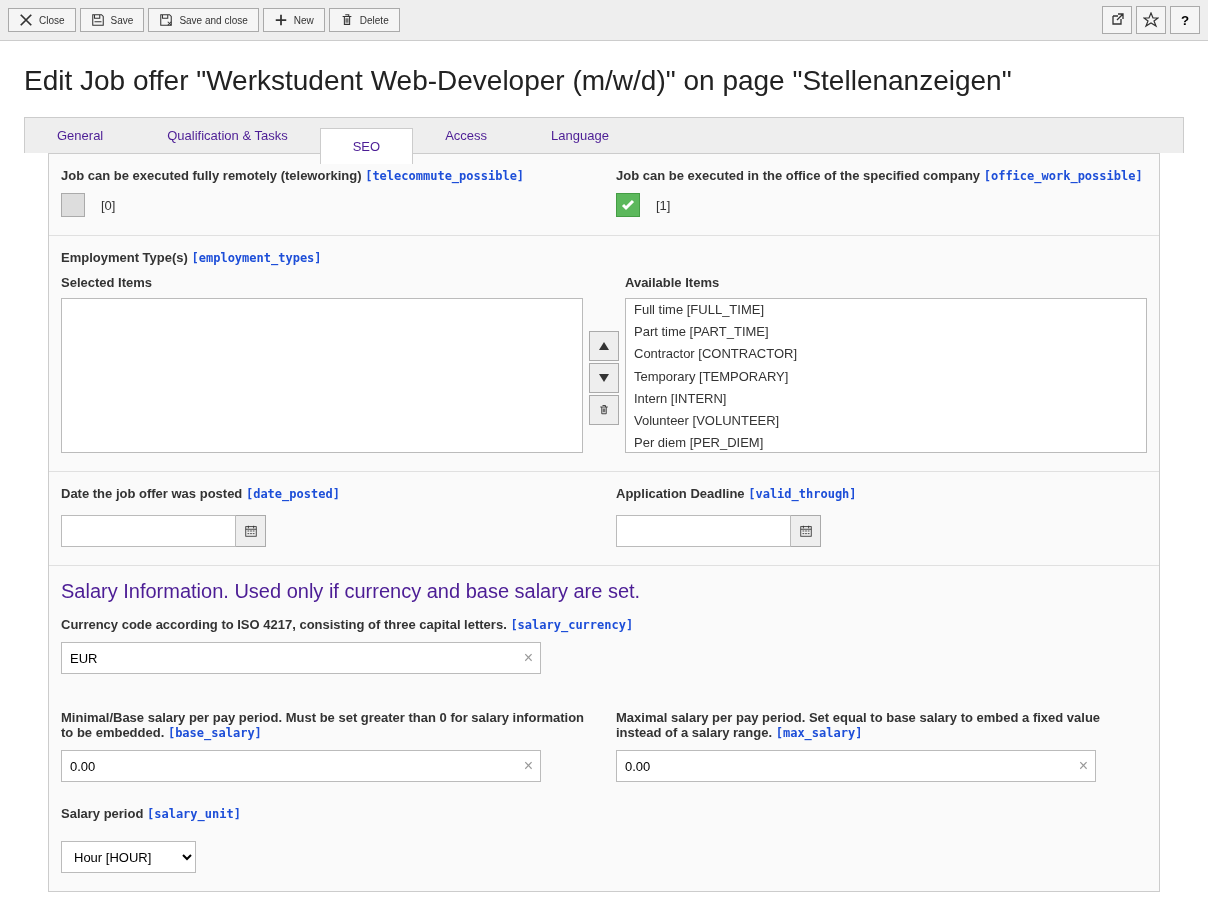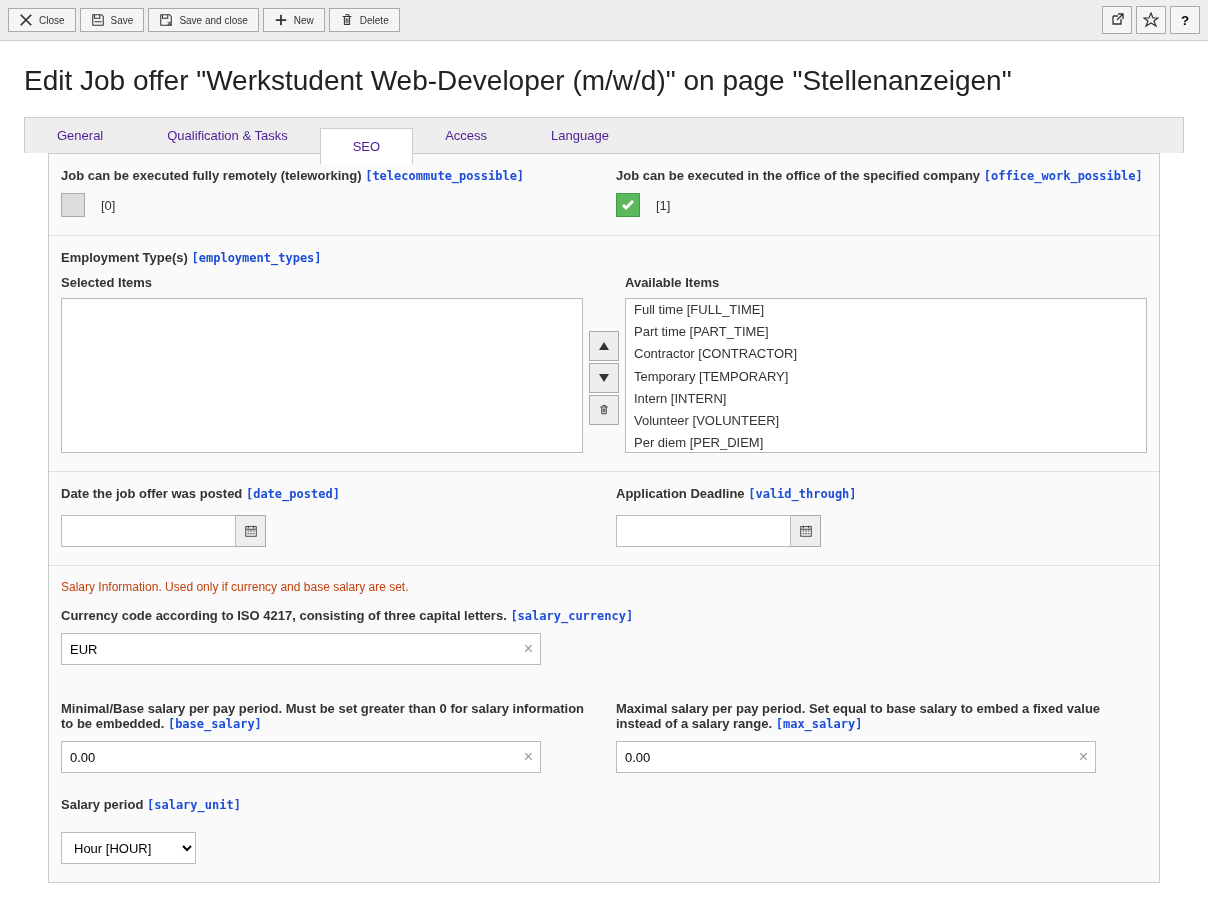--- a/index.html
+++ b/index.html
@@ -43,21 +43,21 @@
 .listbox .opt { padding: 2px 8px; cursor: pointer; line-height: 1.4; }
 .list-ctrls { display: flex; flex-direction: column; gap: 2px; margin-top: 28px; }
 .list-ctrl { width: 30px; height: 30px; border: 1px solid #aaa; background: #eee; cursor: pointer; display: inline-flex; align-items: center; justify-content: center; }
 .list-ctrl svg { width: 12px; height: 12px; }
 
 .date-row { display: flex; }
 .date-input { width: 175px; height: 32px; border: 1px solid #bbb; padding: 4px 8px; font-size: 13px; }
 .date-btn { width: 30px; height: 32px; border: 1px solid #aaa; border-left: none; background: #eee; display: inline-flex; align-items: center; justify-content: center; cursor: pointer; }
 .date-btn svg { width: 14px; height: 14px; }
 
-.section-heading { font-size: 12px; font-weight: normal; margin-bottom: 14px; color: #c2410c; }
+.section-heading { font-size: 20px; font-weight: normal; margin-bottom: 14px; color: #4c1d95; }
 
 .text-input-wrap { position: relative; width: 480px; }
 .text-input { width: 100%; height: 32px; border: 1px solid #bbb; padding: 4px 28px 4px 8px; font-size: 13px; }
 .clear-x { position: absolute; right: 8px; top: 50%; transform: translateY(-50%); color: #999; cursor: pointer; font-size: 16px; }
 
 .select-input { height: 32px; border: 1px solid #bbb; padding: 4px 8px; font-size: 13px; background: #fff; }
 
 .mb14 { margin-bottom: 14px; }
 </style>
 </head>

